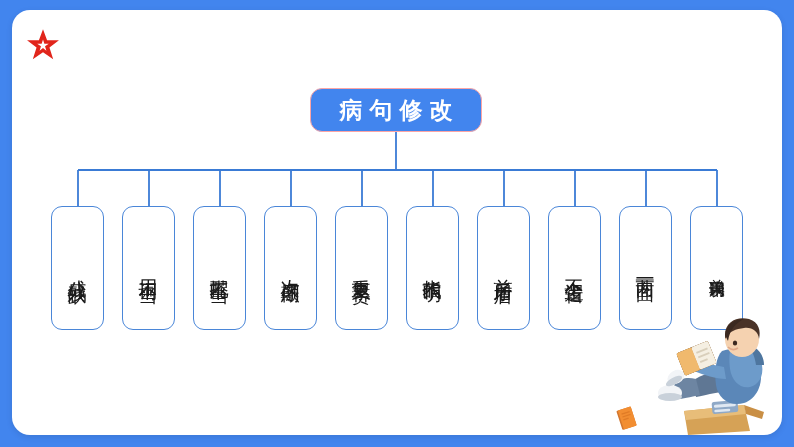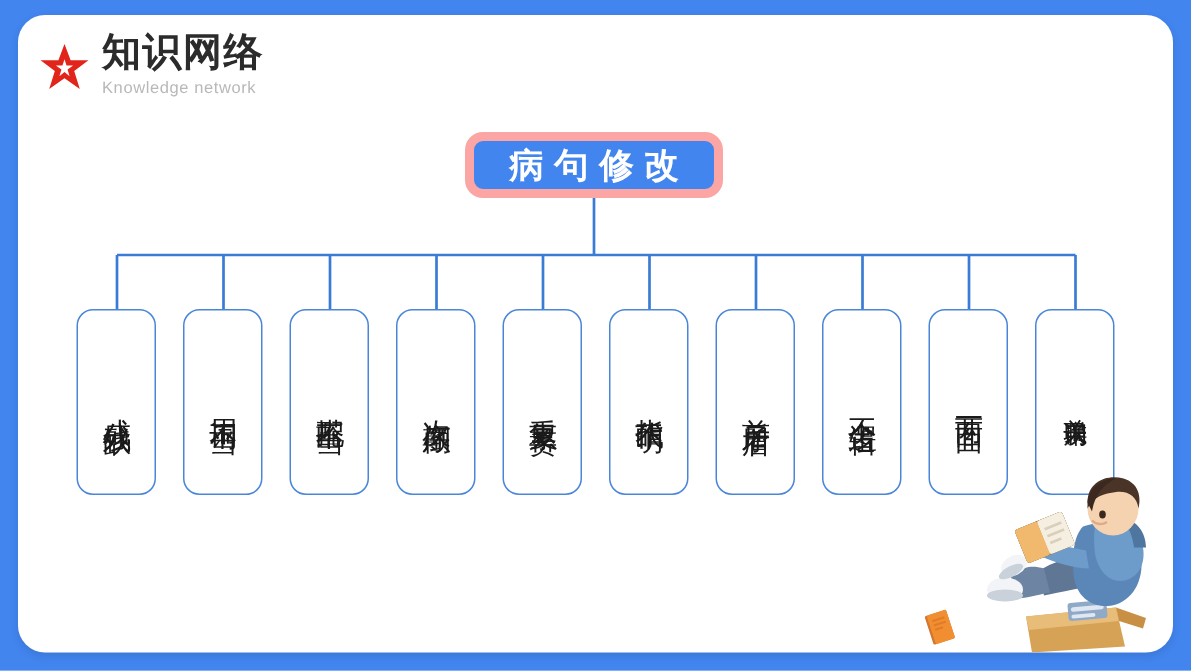--- a/index.html
+++ b/index.html
@@ -85,21 +85,21 @@
   }
 
   
   #root-node {
     position: absolute;
     left: 298px;
     top: 78px;
     width: 172px;
     height: 44px;
     background: #4285ee;
-    border: 6px solid #fca5a5;
+    border: 1px solid #fca5a5;
     border-radius: 12px;
     box-sizing: border-box;
     display: flex;
     align-items: center;
     justify-content: center;
   }
   #root-node .root-label {
     color: #ffffff;
     font-size: 23px;
     font-weight: bold;
@@ -158,24 +158,20 @@
 
 <div id="slide">
 
   <div id="card">
 
     <div id="header">
       <svg id="star-icon" viewBox="0 0 100 100">
         <polygon points="50,4 62,36 97,36 69,57 80,92 50,71 20,92 31,57 3,36 38,36" fill="#e1251b"></polygon>
         <polygon points="50,34 54,46 67,46 56,54 60,67 50,59 40,67 44,54 33,46 46,46" fill="#ffffff"></polygon>
       </svg>
-      <div id="header-text">
-        <div id="page-title">知识网络</div>
-        <div id="page-subtitle">Knowledge network</div>
-      </div>
     </div>
 
     <div id="diagram">
 
       <svg id="connectors" viewBox="0 0 770 425">
         <g stroke="#3a7bd5" stroke-width="1.8" fill="none" shape-rendering="geometricPrecision">
 
           <line x1="384" y1="122" x2="384" y2="160"></line>
 
           <line x1="66" y1="160" x2="705" y2="160"></line>

